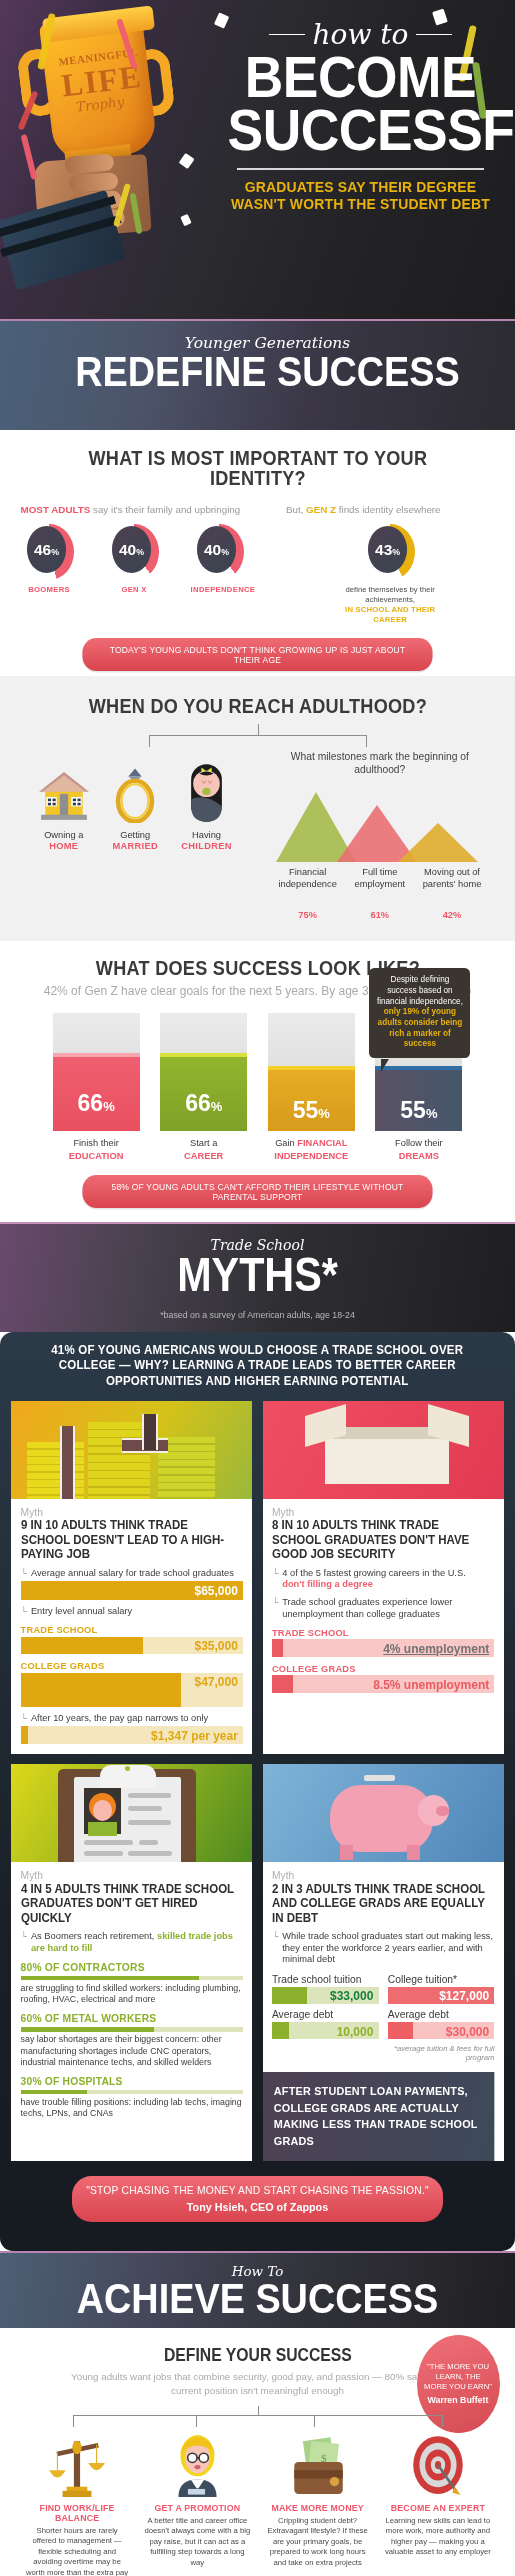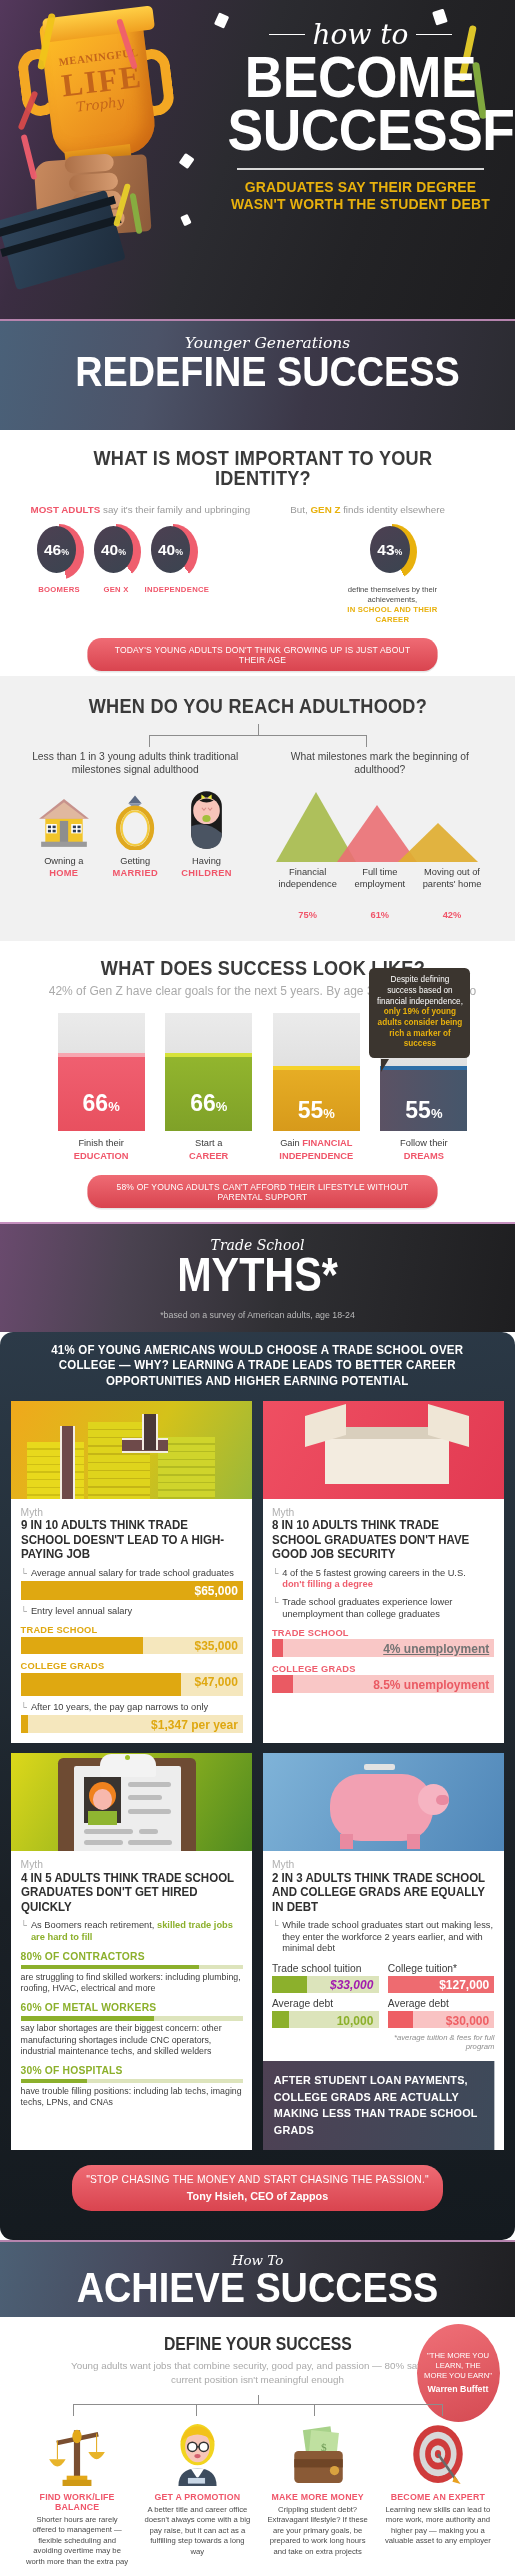--- a/index.html
+++ b/index.html
@@ -87,32 +87,32 @@
     border-top:2.1px solid #b684ae;
     padding-left:20px;
   }
   .band-redefine .script { color:#fff; font-size:15.5px; text-align:center; padding-top:13.4px; }
   .band-redefine h2 {
     color:#fff; font-size:42px; text-align:center; font-weight:bold; line-height:.92;
     transform:scaleX(.9); margin-top:1px;
   }
 
   
-  .sec-white { background:#fff; padding:17.5px 20.6px 4.1px;margin-left:10px; }
+  .sec-white { background:#fff; padding:17.5px 20.6px 4.1px; }
   .h-q {
     text-align:center; font-size:20.6px; font-weight:bold; color:#3a3a3a;
     letter-spacing:0.3px; transform:scaleX(.88); line-height:1;
   }
   .ident-row { display:flex; margin-top:15.5px; }
   .ident-left { width:56%; }
   .ident-right { width:44%; }
   .ident-cap { font-size:9.8px; color:#9a9a9a; line-height:1.2; }
   .ident-cap b { color:#f0566a; }
   .ident-cap .gz { color:#e8b10d; }
-  .donuts { display:flex; gap:0; margin-top:8.2px; }
+  .donuts { display:flex; gap:28px; margin-top:8.2px; }
   .donut-block { width:57px; text-align:center; }
   .donut {
     position:relative; width:49px; height:56px; margin:0 auto;
   }
   .donut .ring {
     position:absolute; inset:0; border-radius:50%;
   }
   .donut .inner {
     position:absolute; left:2.1px; top:2.1px; right:7.2px; bottom:7.2px;
     background:linear-gradient(145deg,#4d4052,#3a4450); border-radius:50%;
@@ -390,21 +390,20 @@
   <div class="h-q cond">WHEN DO YOU REACH ADULTHOOD?</div>
   <div class="tree">
     <div class="v-mid"></div>
       <div class="h"></div>
       <div class="v-l"></div>
       <div class="v-r"></div>
   </div>
 
   <div class="two-col">
     <div class="col">
-      <div class="col-cap cond">Less than 1 in 3 young adults think traditional milestones signal adulthood</div>
       <div class="icon-row">
         <div class="icon-item">
           <div class="icon-box">
             <svg width="54" height="54" viewBox="0 0 104 104">
               <polygon points="52,6 100,44 4,44" fill="#c7928c"></polygon>
               <polygon points="52,12 94,44 10,44" fill="#e0b89f"></polygon>
               <rect x="16" y="44" width="72" height="52" fill="#f2c52a"></rect>
               <rect x="18" y="54" width="20" height="18" fill="#fff"></rect>
               <rect x="66" y="54" width="20" height="18" fill="#fff"></rect>
               <rect x="21" y="57" width="6" height="5" fill="#2b3a52"></rect>
@@ -561,21 +560,21 @@
             <span class="br">└</span>
             <span>Entry level annual salary</span>
           </div>
         <div class="stat-lab cond" style="color:#dfa811;">TRADE SCHOOL</div>
         <div class="meter-wrap" style="height:17.5px;">
           <div class="meter-bg" style="background:#f5e7bd;"></div>
           <div class="meter-fill" style="width:55%;background:#dfa811;"></div>
           <div class="meter-txt" style="color:#dfa811;">$35,000</div>
         </div>
         <div class="stat-lab cond" style="color:#dfa811;">COLLEGE GRADS</div>
-        <div class="meter-wrap" style="height:23px;">
+        <div class="meter-wrap" style="height:34px;">
           <div class="meter-bg" style="background:#f5e7bd;"></div>
           <div class="meter-fill" style="width:72%;background:#dfa811;"></div>
           <div class="meter-txt" style="color:#dfa811;">$47,000</div>
         </div>
 
         <div class="bullet cond">
             <span class="br">└</span>
             <span>After 10 years, the pay gap narrows to only</span>
           </div>
         <div class="meter-wrap" style="height:17.5px;">
@@ -685,21 +684,21 @@
             <span class="br">└</span>
             <span>While trade school graduates start out making less, they enter the workforce 2 years earlier, and with minimal debt</span>
           </div>
 
         <div class="duo">
           <div>
             <div class="duo-lab cond">Trade school tuition</div>
             <div class="meter-wrap" style="height:17.5px;">
               <div class="meter-bg" style="background:#dce4bb;"></div>
               <div class="meter-fill" style="width:33%;background:#8cb02c;"></div>
-              <div class="meter-txt" style="color:#a21caf;font-style:italic;">$33,000</div>
+              <div class="meter-txt" style="color:#15803d;">$33,000</div>
             </div>
             <div class="duo-lab cond" style="margin-top:5.2px;">Average debt</div>
             <div class="meter-wrap" style="height:17.5px;">
               <div class="meter-bg" style="background:#dce4bb;"></div>
               <div class="meter-fill" style="width:16%;background:#8cb02c;"></div>
               <div class="meter-txt" style="color:#8cb02c;">10,000</div>
             </div>
           </div>
           <div>
             <div class="duo-lab cond">College tuition*</div>

